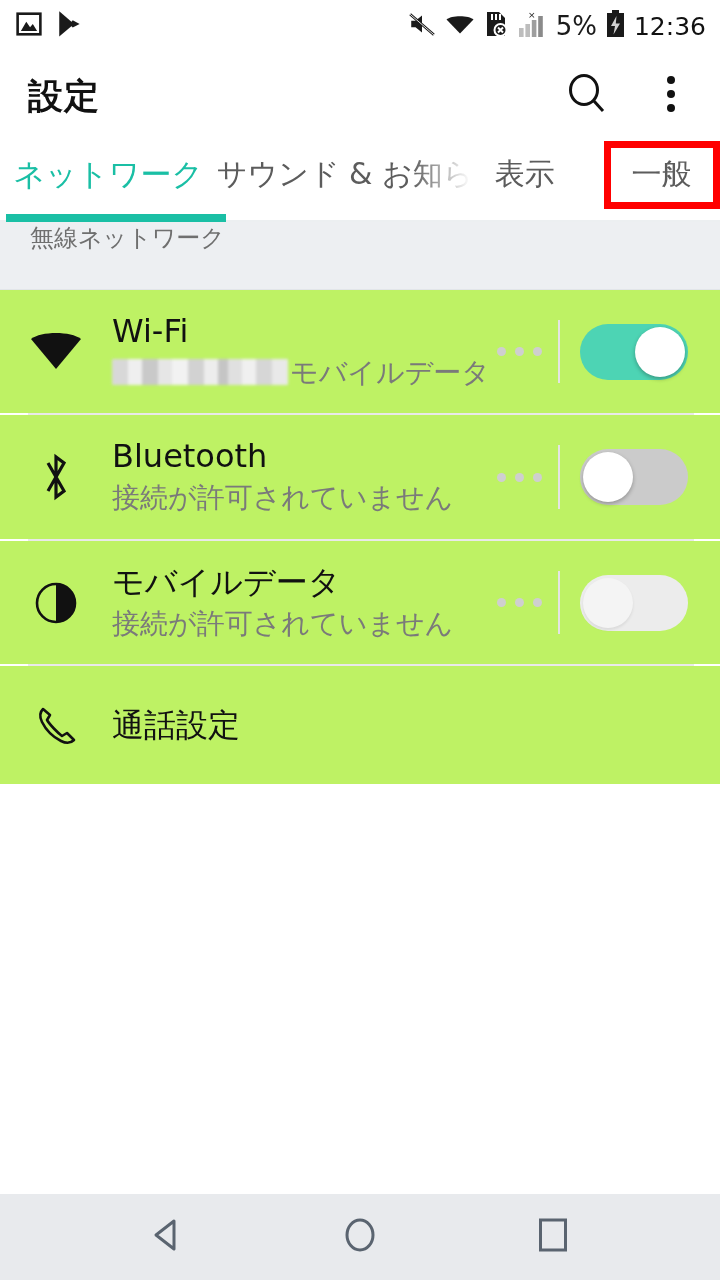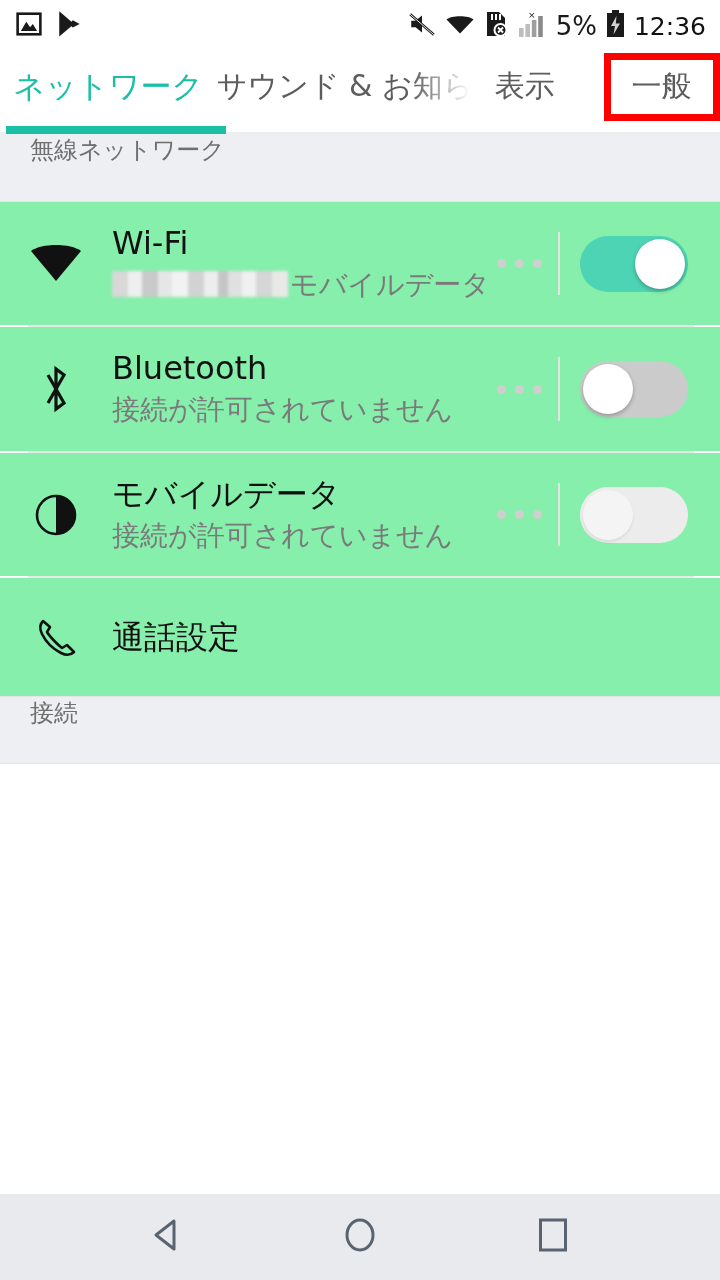--- a/index.html
+++ b/index.html
@@ -56,21 +56,21 @@
   }
 
   
   .list { flex:1 1 auto; overflow:hidden; background:#ffffff; }
   .section-header {
     background:#EDEFF2; height:68px; display:flex; align-items:flex-start;
     padding-left:30px; border-bottom:1px solid #e2e5e9;
   }
   .section-header span { font-size:24px; color:#6f6f6f; }
 
-  .row { display:flex; align-items:flex-start; position:relative; background:#86efac; padding:0 12px 0 0; }
+  .row { display:flex; align-items:flex-start; position:relative; background:#bef264; padding:0 12px 0 0; }
   .row-inner { display:flex; width:100%; align-items:stretch; }
   .row-icon {
     width:112px; flex:0 0 112px; display:flex; align-items:center; justify-content:center;
   }
   .row-body { flex:1 1 auto; padding:22px 0 22px 0; min-width:0; }
   .row-title { font-size:32px; color:#111; line-height:1.22; }
   .row-sub { font-size:28px; color:#7a7a7a; line-height:1.30; margin-top:4px; width:380px; }
   .row-dots { width:78px; flex:0 0 78px; display:flex; align-items:center; justify-content:center; }
   .dots { display:flex; gap:9px; }
   .dots i { width:9px; height:9px; border-radius:50%; background:#cfcfcf; display:block; }
@@ -169,20 +169,42 @@
         <svg width="19" height="28" viewBox="0 0 19 28">
           <rect x="6" y="0" width="7" height="3" fill="#1a1a1a"></rect>
           <rect x="1" y="3" width="17" height="24" fill="#1a1a1a"></rect>
           <path d="M10.5 6 L5 16 H9 L7.5 24.5 L14 13.5 H9.8 Z" fill="#d2d2d2"></path>
         </svg>
       </span>
       <span class="sb-time">12:36</span>
     </div>
   </div>
 
+  <div class="titlebar">
+    <div class="title">設定</div>
+    <div class="title-actions">
+      <div class="icon-btn">
+        <span>
+          <svg width="46" height="46" viewBox="0 0 46 46">
+            <ellipse cx="20" cy="19" rx="13.5" ry="14.5" fill="none" stroke="#111" stroke-width="3"></ellipse>
+            <line x1="29.5" y1="29.5" x2="39" y2="40" stroke="#111" stroke-width="3"></line>
+          </svg>
+        </span>
+      </div>
+      <div class="icon-btn">
+        <span>
+          <svg width="14" height="46" viewBox="0 0 14 46">
+            <circle cx="7" cy="9" r="4" fill="#111"></circle>
+            <circle cx="7" cy="23" r="4" fill="#111"></circle>
+            <circle cx="7" cy="37" r="4" fill="#111"></circle>
+          </svg>
+        </span>
+      </div>
+    </div>
+  </div>
 
   <div class="tabbar">
     <div class="tab t-network">
       <span>ネットワーク</span>
     </div>
     <div class="tab t-sound">
       <span>サウンド &amp; お知ら</span>
     </div>
     <div class="tab t-display">
       <span>表示</span>
@@ -291,23 +313,20 @@
           <svg width="46" height="46" viewBox="0 0 46 46">
             <path d="M10 7 C7 10, 6 14, 9 20 C13 28, 20 35, 28 39 C34 42, 38 41, 41 38 L34 31 L29 34 C25 31, 17 23, 14 18 L17 13 Z" fill="none" stroke="#111" stroke-width="2.6" stroke-linejoin="round"></path>
           </svg>
         </div>
         <div class="row-body" style="padding:0;">
           <div class="row-title">通話設定</div>
         </div>
       </div>
     </div>
 
-    <div class="section-header" style="border-top:1px solid #e2e5e9;">
-      <span>接続</span>
-    </div>
 
 
   </div>
 
   <div class="navbar">
     <div class="nav-btn">
       <span>
         <svg width="44" height="44" viewBox="0 0 44 44">
           <path d="M29 8 L11 22 L29 36 Z" fill="none" stroke="#5A6470" stroke-width="3" stroke-linejoin="round"></path>
         </svg>

